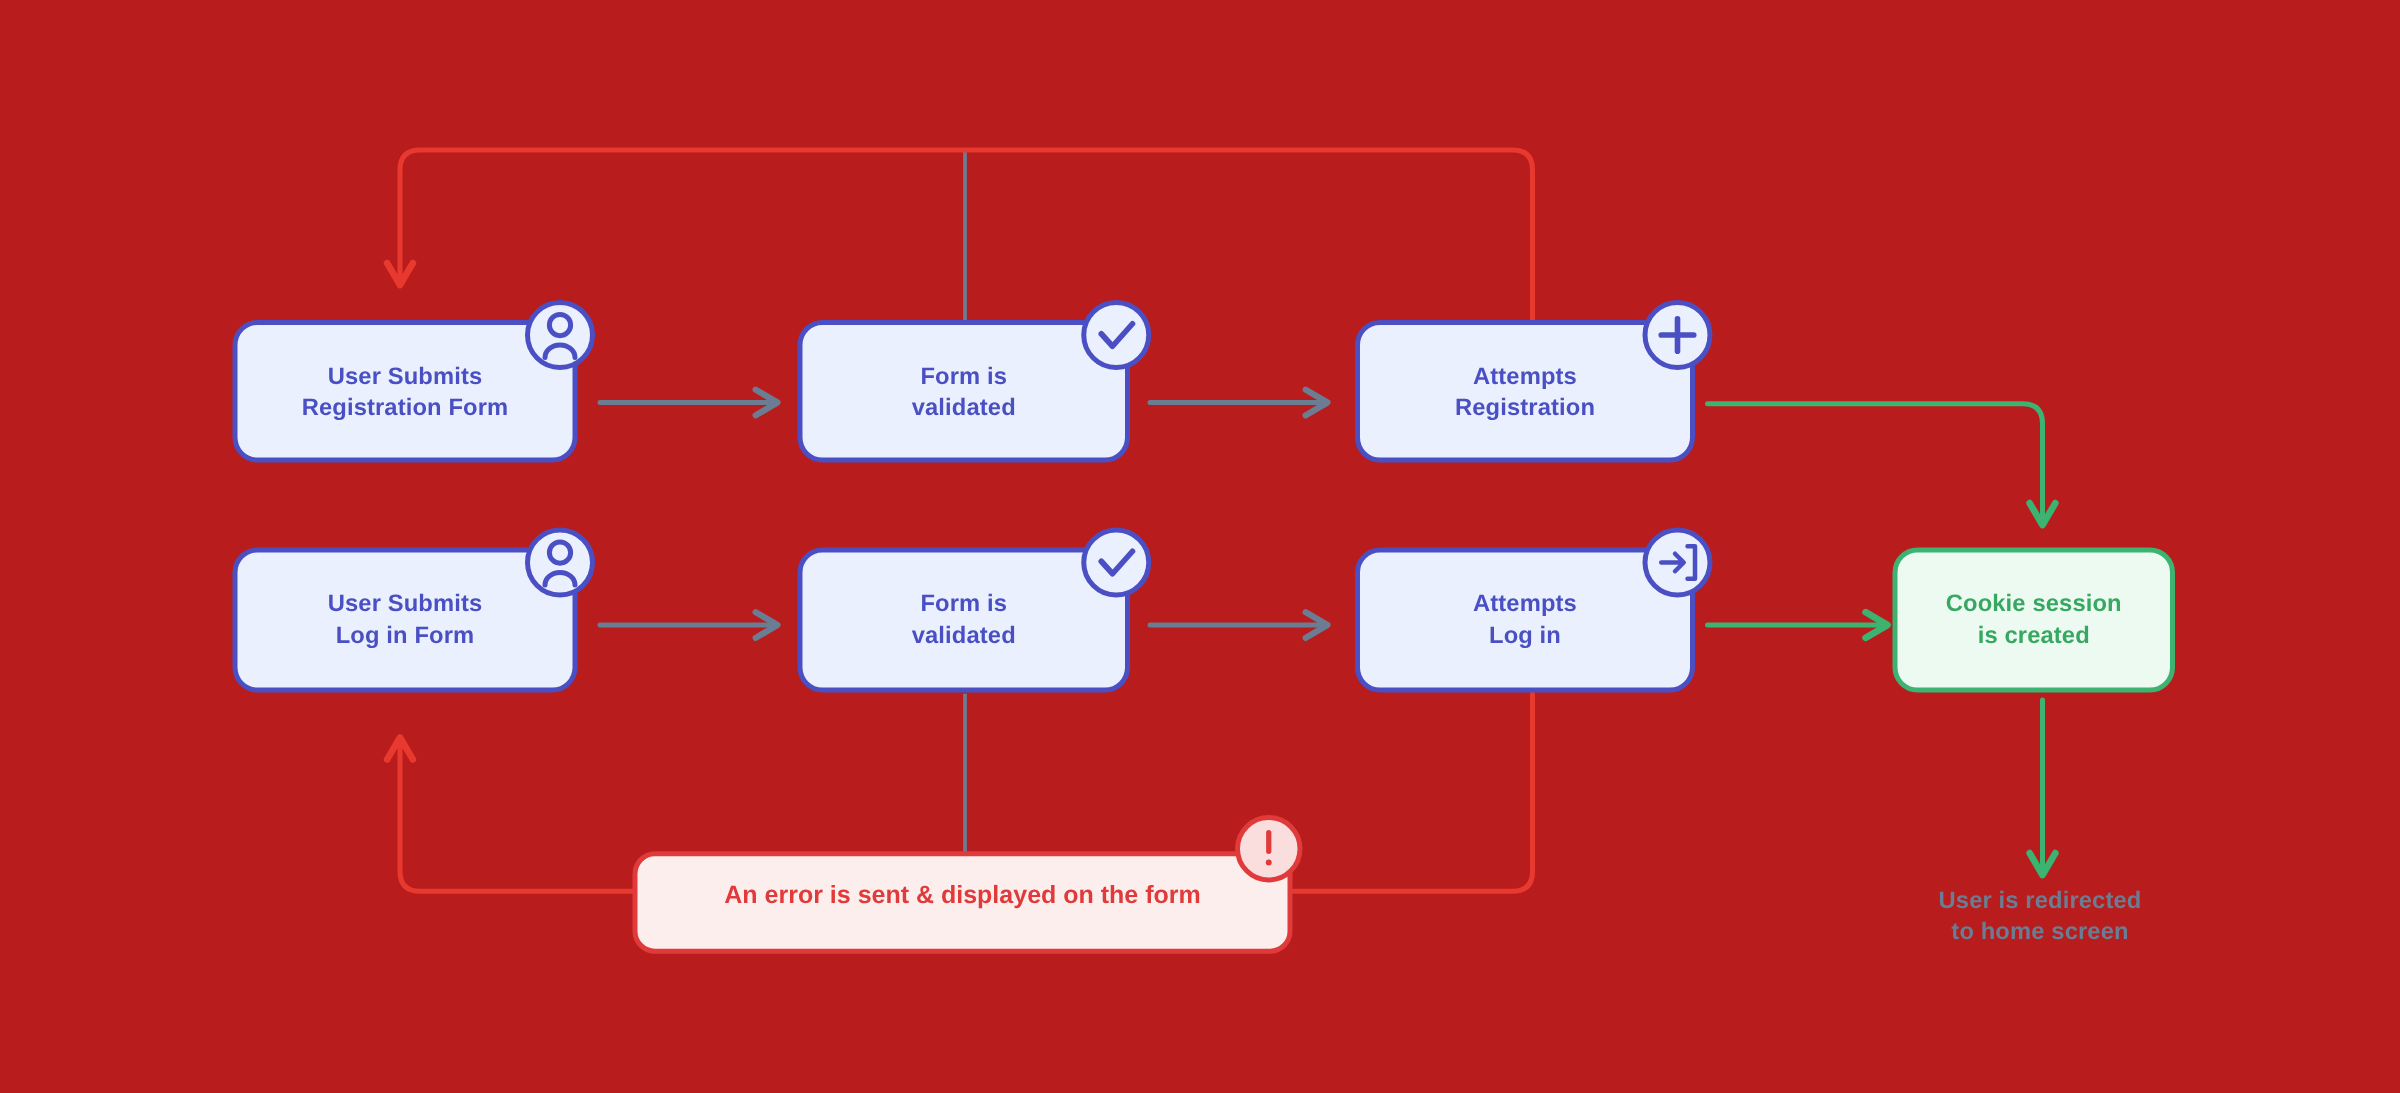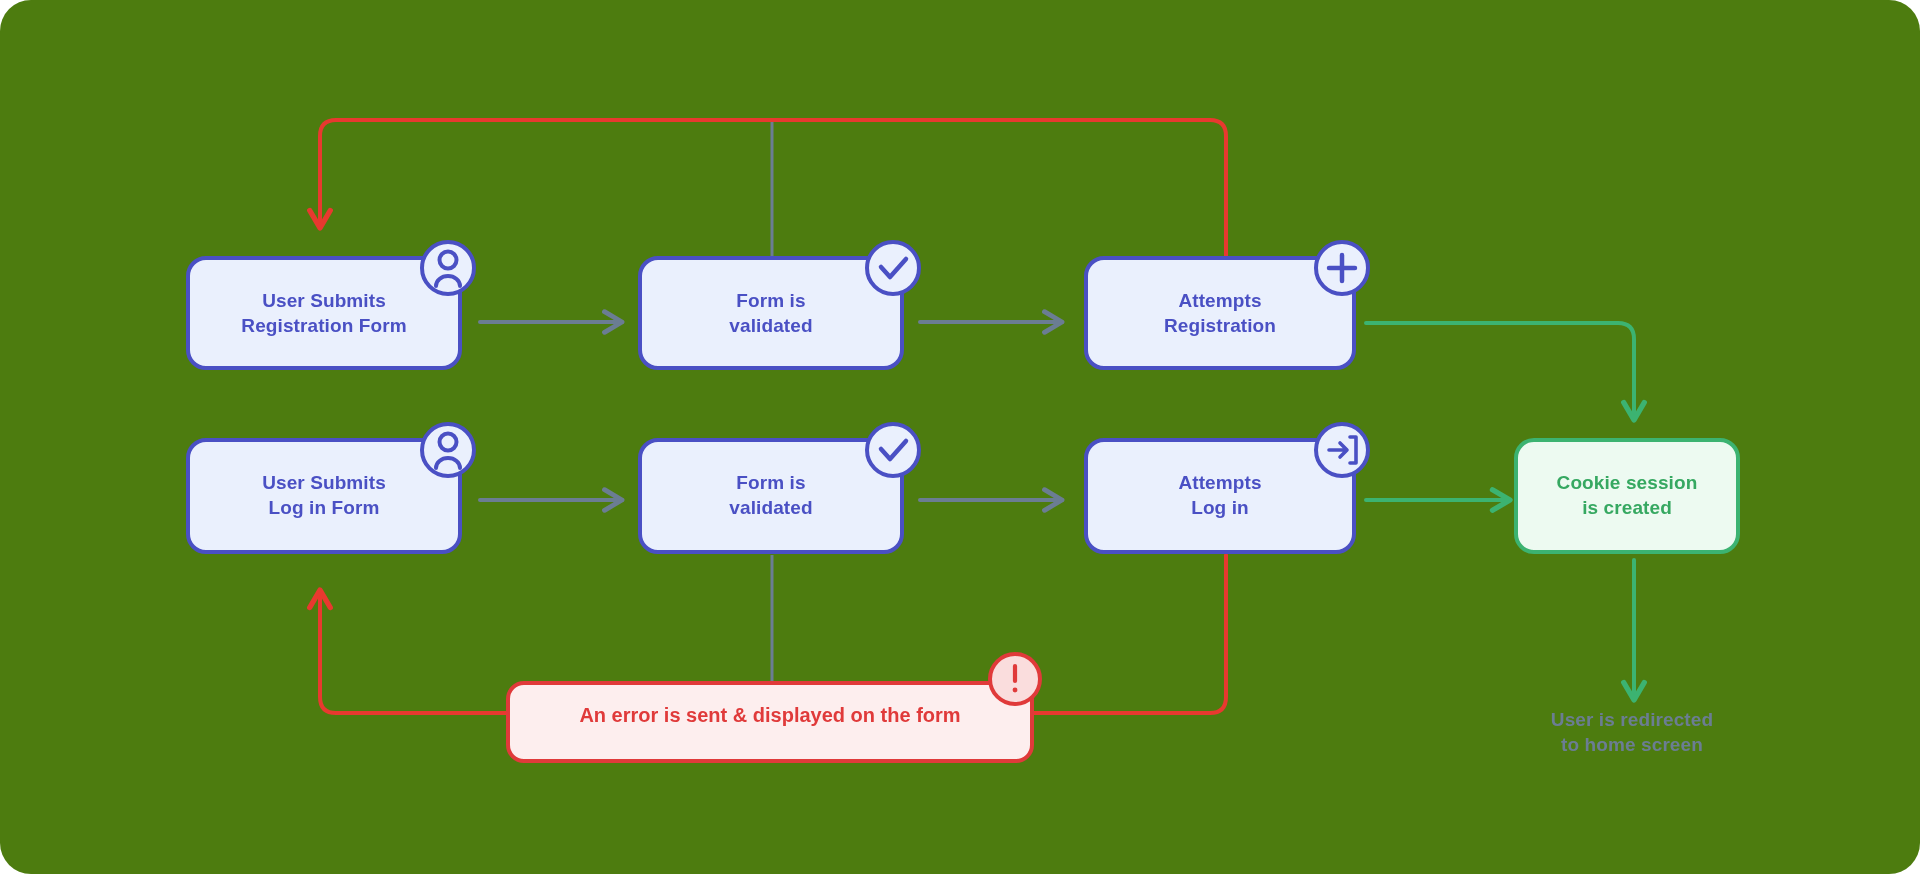--- a/index.html
+++ b/index.html
@@ -11,22 +11,21 @@
   body {
     width: 1920px;
     height: 874px;
     overflow: hidden;
     font-family: "Liberation Sans", sans-serif;
   }
   #diagram-root {
     position: relative;
     width: 1920px;
     height: 874px;
-    background: #4d7c0f;
-    border-radius: 31px;
+    background: #b91c1c;
   }
   svg.flow-canvas {
     position: absolute;
     top: 0;
     left: 0;
     width: 1920px;
     height: 874px;
     display: block;
   }
   .node-label {

